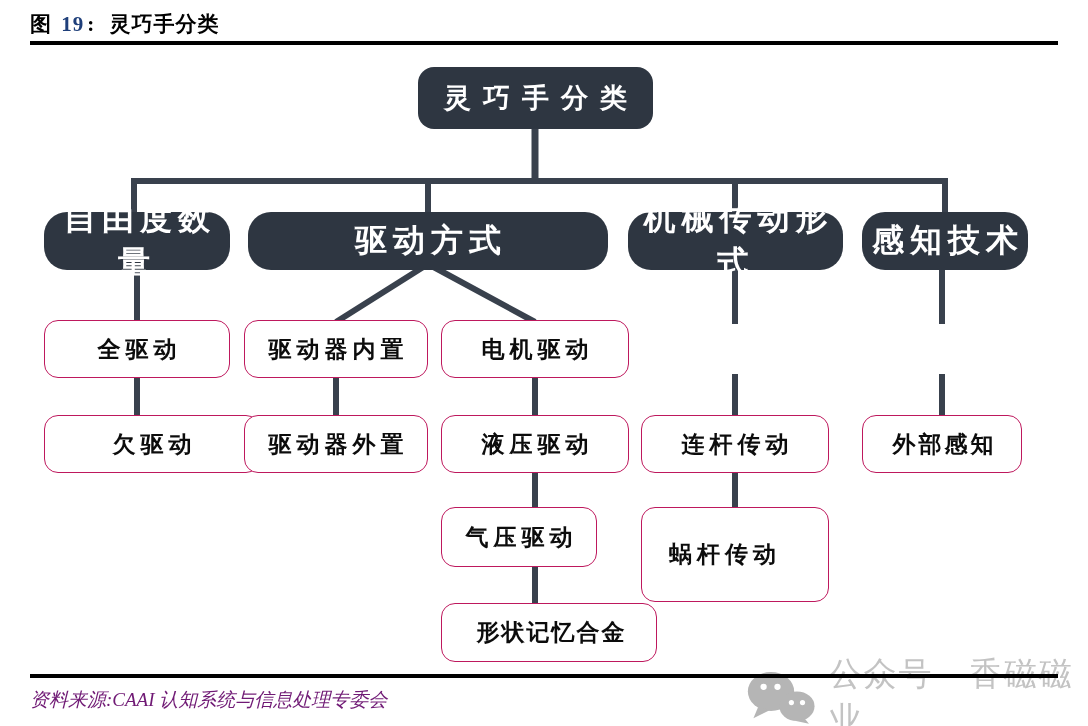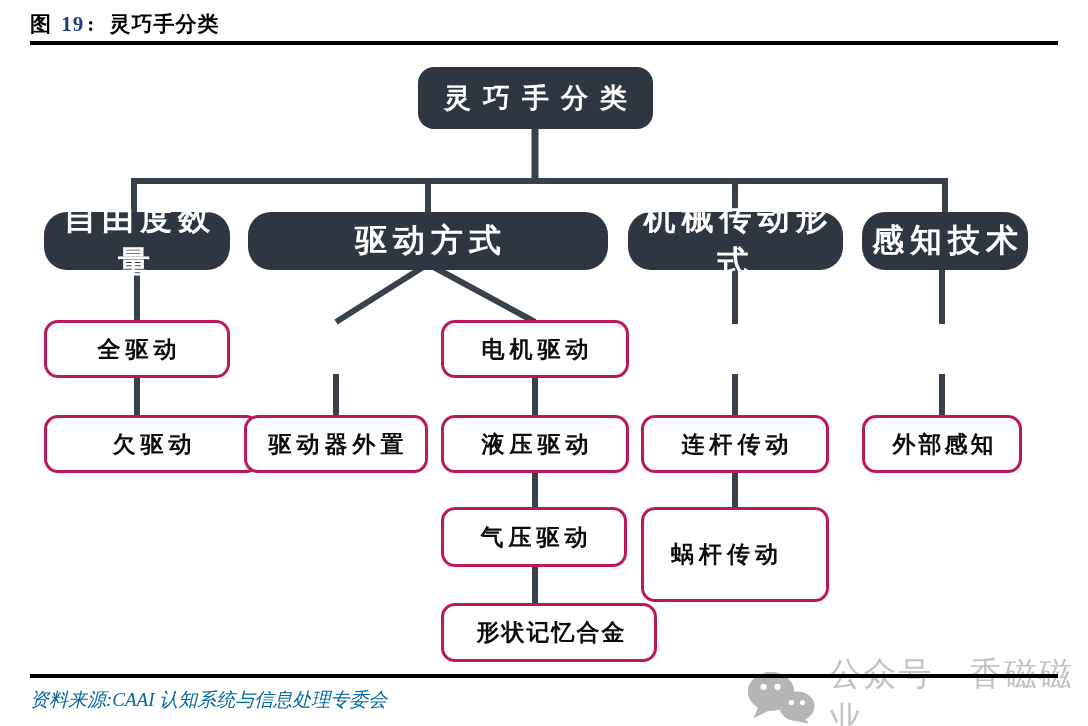--- a/index.html
+++ b/index.html
@@ -15,27 +15,27 @@
   .rule.bottom{top:674px;z-index:6;}
 
   
   .wires{position:absolute;left:0;top:0;z-index:1;}
 
   
   .node{position:absolute;z-index:2;display:flex;align-items:center;justify-content:center;
         box-sizing:border-box;font-weight:bold;text-align:center;}
   .node.dark{background:#2e3641;color:#ffffff;border-radius:23px;font-size:32px;letter-spacing:6px;text-indent:6px;}
   .node.root{border-radius:16px;font-size:27px;letter-spacing:12px;text-indent:12px;}
-  .node.leaf{background:#ffffff;border:3px solid #be185d;border-radius:14px;color:#0c0c0c;
+  .node.leaf{background:#ffffff;border:1px solid #be185d;border-radius:14px;color:#0c0c0c;
              font-size:23px;letter-spacing:5px;text-indent:5px;}
   .node.leaf.tall{flex-direction:column;line-height:1.5;align-items:flex-start;padding-left:22px;text-align:left;}
 
   
   .source{position:absolute;left:30px;top:687px;font-family:"Liberation Serif","DejaVu Serif",serif;
-          font-style:italic;font-size:19px;color:#0369a1;z-index:4;}
+          font-style:italic;font-size:19px;color:#701a75;z-index:4;}
 
   
   .watermark{position:absolute;left:746px;top:652px;display:flex;align-items:center;z-index:3;}
   .watermark .wm-text{font-size:33px;color:#c3c3c3;letter-spacing:2px;margin-left:12px;
                       font-family:"Liberation Sans","DejaVu Sans",sans-serif;}
 </style>
 </head>
 <body>
 
 <div class="page">
@@ -73,25 +73,26 @@
   <div class="node dark root" style="left:418px;top:67px;width:235px;height:62px">灵巧手分类</div>
 
   <div class="node dark" style="left:44px;top:212px;width:186px;height:58px">自由度数量</div>
   <div class="node dark" style="left:248px;top:212px;width:360px;height:58px">驱动方式</div>
   <div class="node dark" style="left:628px;top:212px;width:215px;height:58px">机械传动形式</div>
   <div class="node dark" style="left:862px;top:212px;width:166px;height:58px">感知技术</div>
 
   <div class="node leaf" style="left:44px;top:320px;width:186px;height:58px">全驱动</div>
   <div class="node leaf" style="left:44px;top:415px;width:216px;height:58px">欠驱动</div>
 
+  <div class="node leaf" style="left:244px;top:320px;width:184px;height:58px">驱动器内置</div>
   <div class="node leaf" style="left:244px;top:415px;width:184px;height:58px">驱动器外置</div>
 
   <div class="node leaf" style="left:441px;top:320px;width:188px;height:58px">电机驱动</div>
   <div class="node leaf" style="left:441px;top:415px;width:188px;height:58px">液压驱动</div>
-  <div class="node leaf" style="left:441px;top:507px;width:186px;height:60px">气压驱动</div>
+  <div class="node leaf" style="left:441px;top:507px;width:156px;height:60px">气压驱动</div>
   <div class="node leaf" style="left:441px;top:603px;width:216px;height:59px;letter-spacing:2px;">形状记忆合金</div>
 
   <div class="node leaf" style="left:641px;top:415px;width:188px;height:58px">连杆传动</div>
   <div class="node leaf tall" style="left:641px;top:507px;width:188px;height:95px">
     <span>蜗杆传动</span>
   </div>
 
   <div class="node leaf" style="left:862px;top:415px;width:160px;height:58px;letter-spacing:3px;">外部感知</div>
 
   <div class="watermark">

